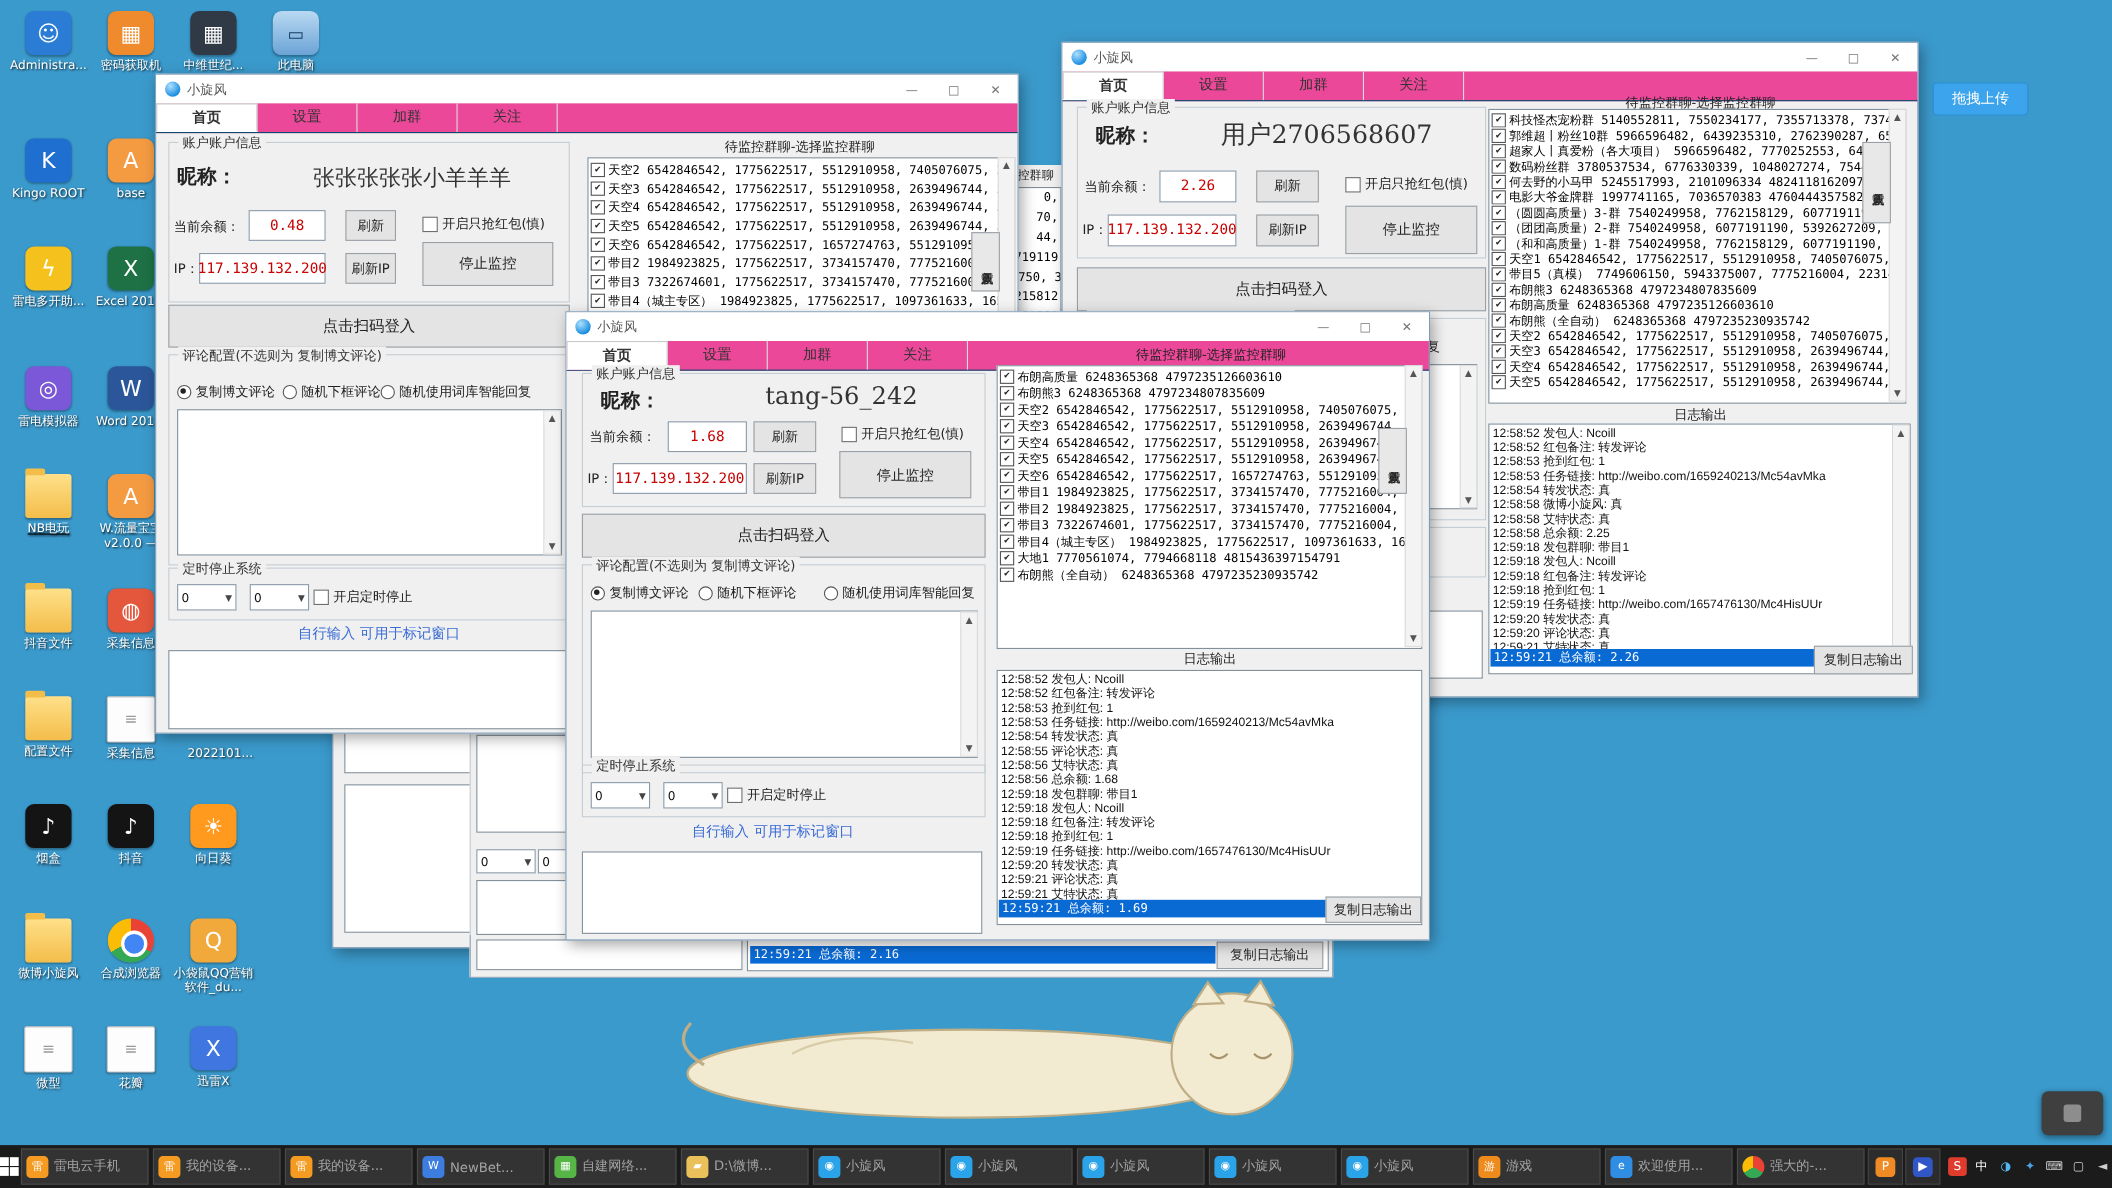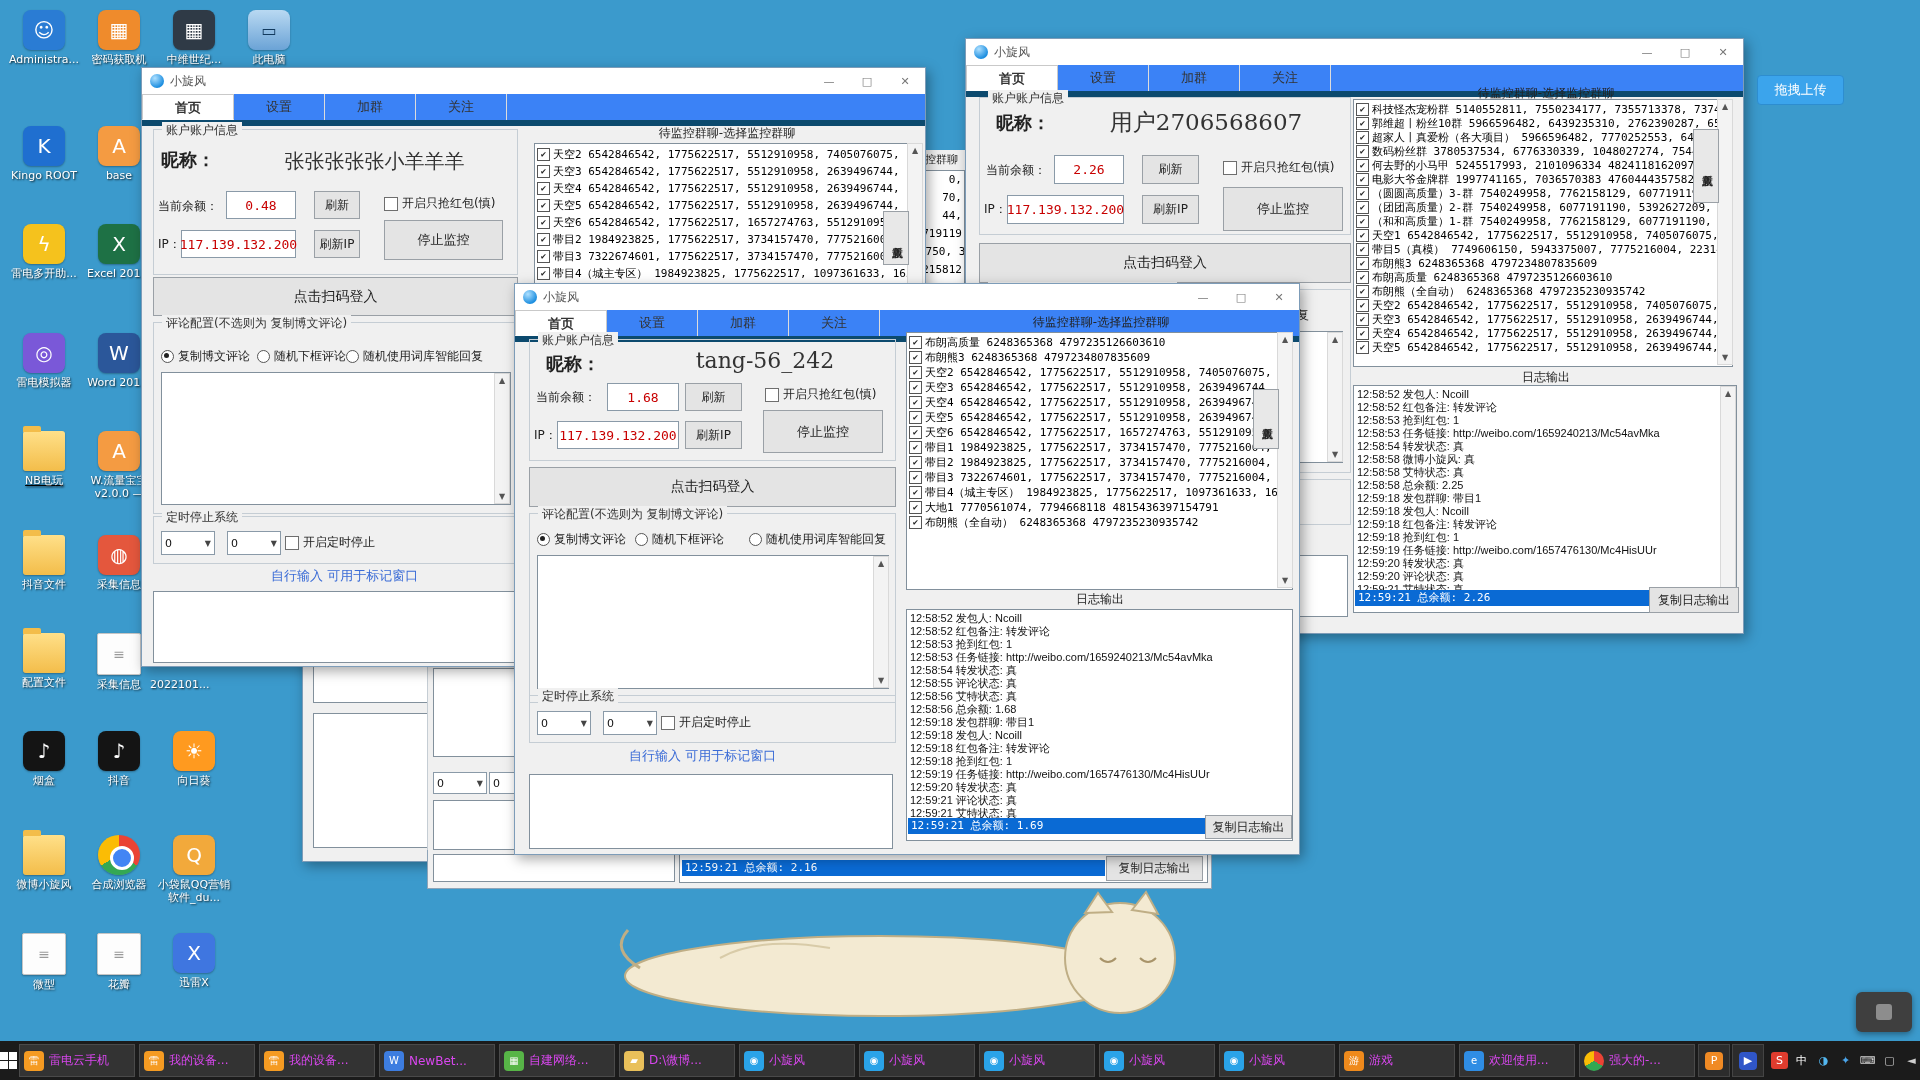--- a/index.html
+++ b/index.html
@@ -5,21 +5,21 @@
   html,body{margin:0;padding:0}
   body{width:1920px;height:1080px;overflow:hidden;position:relative;
        background:#3b9acc;font-family:"DejaVu Sans",sans-serif;}
   
   .win{position:absolute;background:#f0f0f0;border:1px solid #7d9cb8;box-shadow:3px 4px 12px rgba(0,0,0,.35)}
   .cap{position:absolute;left:0;top:0;right:0;height:26px;background:#fff;display:flex;align-items:center;gap:6px;padding-left:8px;border-bottom:1px solid #e6e6e6}
   .appico{width:14px;height:14px;border-radius:50%;background:radial-gradient(circle at 35% 30%,#aee0ff,#1e8fe0 70%);flex:0 0 auto}
   .cap .t{font-size:12px;color:#555}
   .wctl{position:absolute;right:1px;top:1px;height:25px;display:flex}
   .wctl div{width:38px;text-align:center;line-height:25px;font-size:11px;color:#777}
-  .tabrow{position:absolute;left:0;right:0;top:26px;height:26px;display:flex;border-bottom:6px solid #0c4a6e;background:#3b82f6}
+  .tabrow{position:absolute;left:0;right:0;top:26px;height:26px;display:flex;border-bottom:1px solid #0c4a6e;background:#ec4899}
   .tab{width:90px;line-height:25px;text-align:center;font-size:13px;color:#333;border-right:1px solid #dcdcdc}
   .tab.on{background:#fff;border:1px solid #c9c9c9;border-bottom:1px solid #fff;font-weight:bold}
   .gbox{position:absolute;border:1px solid #c5cdd4}
   .glab{position:absolute;background:#f0f0f0;padding:0 4px;font-size:12px;color:#333;white-space:nowrap}
   .lb{position:absolute;font-size:12px;color:#222;white-space:nowrap}
   .nick{position:absolute;font-family:"DejaVu Serif",serif;font-weight:bold;font-size:18px;color:#222}
   .nickval{position:absolute;font-family:"DejaVu Serif",serif;font-size:21px;color:#333;text-align:center;white-space:nowrap}
   .fld{position:absolute;background:#fff;border:1px solid #8a9aa8;color:#c80000;text-align:center;font-family:"DejaVu Sans Mono",monospace;font-size:13px;display:flex;align-items:center;justify-content:center;white-space:nowrap}
   .btn{position:absolute;background:#e4e4e4;border:1px solid #9aa0a6;font-size:12px;color:#222;display:flex;align-items:center;justify-content:center;white-space:nowrap}
   .bigbtn{font-size:14px}
@@ -54,21 +54,21 @@
   .dimg.pc{background:linear-gradient(#b9d9f2,#6ba3d6);color:#123a5e;font-size:16px}
   .dlabel{font-size:11px;line-height:13px;color:#fff;text-shadow:1px 1px 2px rgba(0,0,0,.85);text-align:center;max-width:80px}
   
   #taskbar{position:absolute;left:0;bottom:0;width:1920px;height:39px;background:#1b1b1b;display:flex;align-items:stretch;z-index:50}
   #startbtn{width:48px;display:flex;align-items:center;justify-content:center}
   .winlogo{display:grid;grid-template-columns:8px 8px;grid-template-rows:8px 8px;gap:1px}
   .winlogo i{background:#fff;display:block}
   .tbtn{width:106px;margin:3px 2px;background:#333;border:1px solid #4a4a4a;display:flex;align-items:center;gap:5px;padding:0 4px;overflow:hidden}
   .tbtn .ticn{width:20px;height:20px;border-radius:4px;flex:0 0 auto;display:flex;align-items:center;justify-content:center;font-size:10px;color:#fff}
   .tbtn .ticn.chrome{background:conic-gradient(#ea4335 0 120deg,#34a853 0 240deg,#fbbc05 0 360deg);border-radius:50%;position:relative}
-  .tbtn .tlb{font-size:12px;color:#d946ef;white-space:nowrap;overflow:hidden}
+  .tbtn .tlb{font-size:12px;color:#a3a3a3;white-space:nowrap;overflow:hidden}
   .tsm{width:30px;margin:3px 1px;background:#2c2c2c;border:1px solid #444;display:flex;align-items:center;justify-content:center}
   .tsm span{width:18px;height:18px;border-radius:4px;display:flex;align-items:center;justify-content:center;font-size:11px;color:#fff}
   #traybox{margin-left:auto;display:flex;align-items:center;gap:5px;padding:0 6px}
   .tico{width:17px;height:17px;display:flex;align-items:center;justify-content:center;font-size:11px;border-radius:3px}
 </style>
 </head>
 <body>
 
 <svg style="position:absolute;left:600px;top:888px" width="620" height="140" viewBox="0 0 620 140">
   <ellipse cx="280" cy="88" rx="255" ry="40" fill="#f3ead2" stroke="#bfae85" stroke-width="2"></ellipse>
@@ -177,21 +177,21 @@
     <div class="dicon" style="left: 156px; top: 933px;">
       <div class="dimg app" style="background: rgb(63, 118, 224);">X</div>
       <div class="dlabel">迅雷X</div>
     </div>
     <div class="dicon" style="left: 231px; top: 10px;">
       <div class="dimg pc">▭</div>
       <div class="dlabel">此电脑</div>
     </div>
   </div>
 
-<div style="position:absolute;left:150px;top:678px;width:80px;text-align:left;font-size:11px;color:#fff;text-shadow:1px 1px 2px rgba(0,0,0,.85)">2022101...</div>
+<div style="position:absolute;left:150px;top:678px;width:80px;text-align:right;font-size:11px;color:#fff;text-shadow:1px 1px 2px rgba(0,0,0,.85)">2022101...</div>
 
 <div class="win" style="left:302px;top:560px;width:218px;height:300px">
   <div class="sunk" style="left:10px;top:15px;width:196px;height:125px"></div>
   <div class="sunk" style="left:10px;top:152px;width:196px;height:133px"></div>
 </div>
 
 <div>
 
   <div style="position:absolute;left:918px;top:150px;width:49px;height:150px;background:#f0f0f0">
     <div class="hdr" style="left:-4px;top:2px;font-size:11px">监控群聊</div>

